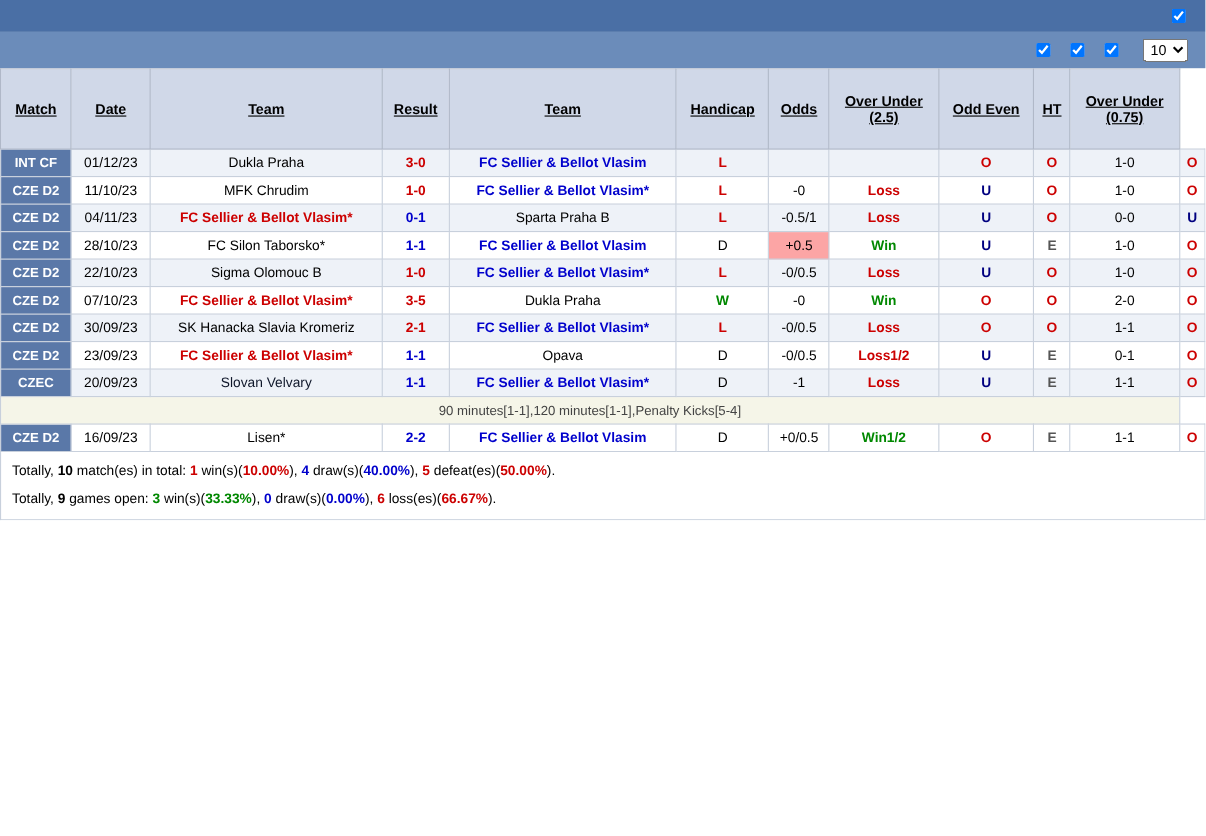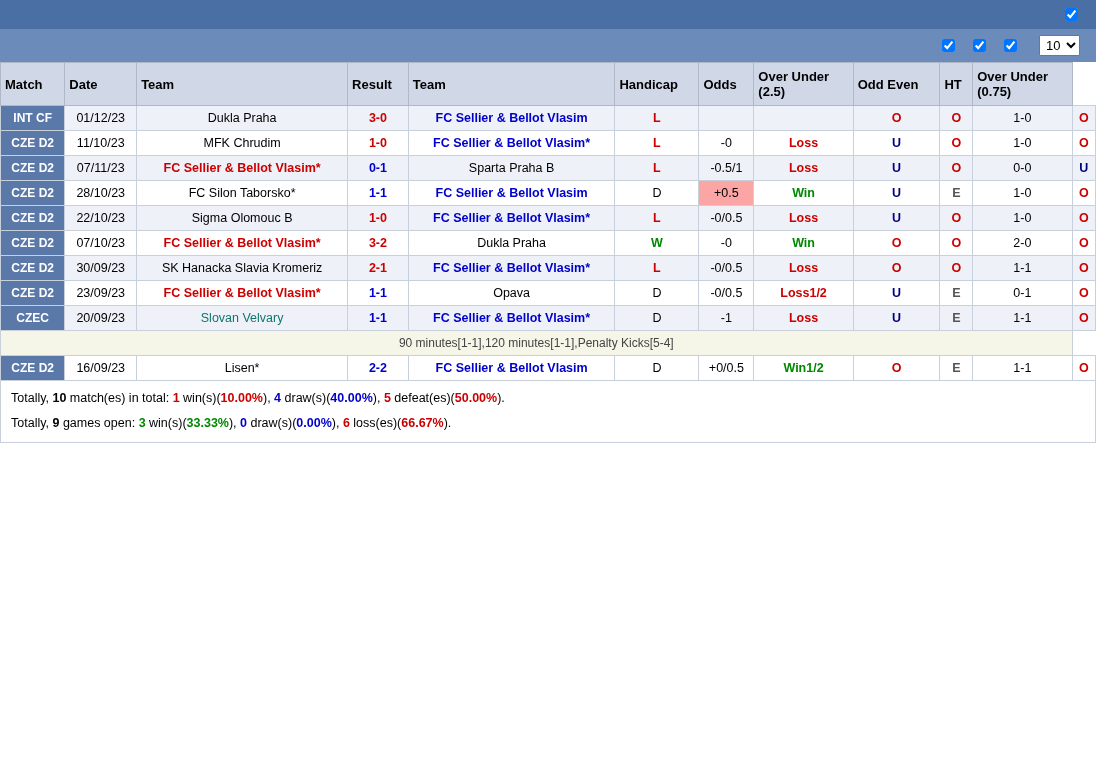--- a/index.html
+++ b/index.html
@@ -34,25 +34,26 @@
     .filter-bar label { display: flex; align-items: center; gap: 4px; cursor: pointer; }
     .filter-bar .games-select { display: flex; align-items: center; gap: 4px; }
     .filter-bar select { font-size: 13px; padding: 1px 2px; }
     
     .table-wrap { width: 100%; overflow-x: auto; }
     table { width: 100%; border-collapse: collapse; }
     
     thead tr th {
       background: #d0d8e8;
       border: 1px solid #b0b8c8;
-      padding: 6px 4px;
-      text-align: left;
+      padding: 21px 4px;
+      text-align: center;
       font-weight: bold;
       font-size: 13px;
       vertical-align: middle;
+      text-decoration: underline;
     }
     
     tbody tr td {
       border: 1px solid #c8d0dc;
       padding: 5px 4px;
       text-align: center;
       vertical-align: middle;
       font-size: 12.5px;
     }
     
@@ -142,21 +143,21 @@
     <td style="background:#ffffff;color:#cc0000;font-weight:bold;">L</td>
     <td style="background:#ffffff;">-0</td>
     <td style="background:#ffffff;color:#cc0000;font-weight:bold;">Loss</td>
     <td style="background:#ffffff;color:#000080;font-weight:bold;">U</td>
     <td style="background:#ffffff;color:#cc0000;font-weight:bold;">O</td>
     <td style="background:#ffffff;">1-0</td>
     <td style="background:#ffffff;color:#cc0000;font-weight:bold;">O</td>
   </tr>
         <tr>
     <td style="background:#5a78a8;color:#fff;font-weight:bold;font-size:12px;white-space:nowrap;">CZE D2</td>
-    <td style="background:#eef2f8;white-space:nowrap;">07/11/23</td>
+    <td style="background:#eef2f8;white-space:nowrap;">04/11/23</td>
     <td style="background:#eef2f8;color:#cc0000;font-weight:bold;">FC Sellier &amp; Bellot Vlasim*</td>
     <td style="background:#eef2f8;color:#0000cc;font-weight:bold;">0-1</td>
     <td style="background:#eef2f8;color:#000;">Sparta Praha B</td>
     <td style="background:#eef2f8;color:#cc0000;font-weight:bold;">L</td>
     <td style="background:#eef2f8;">-0.5/1</td>
     <td style="background:#eef2f8;color:#cc0000;font-weight:bold;">Loss</td>
     <td style="background:#eef2f8;color:#000080;font-weight:bold;">U</td>
     <td style="background:#eef2f8;color:#cc0000;font-weight:bold;">O</td>
     <td style="background:#eef2f8;">0-0</td>
     <td style="background:#eef2f8;color:#000080;font-weight:bold;">U</td>
@@ -186,21 +187,21 @@
     <td style="background:#eef2f8;color:#cc0000;font-weight:bold;">Loss</td>
     <td style="background:#eef2f8;color:#000080;font-weight:bold;">U</td>
     <td style="background:#eef2f8;color:#cc0000;font-weight:bold;">O</td>
     <td style="background:#eef2f8;">1-0</td>
     <td style="background:#eef2f8;color:#cc0000;font-weight:bold;">O</td>
   </tr>
         <tr>
     <td style="background:#5a78a8;color:#fff;font-weight:bold;font-size:12px;white-space:nowrap;">CZE D2</td>
     <td style="background:#ffffff;white-space:nowrap;">07/10/23</td>
     <td style="background:#ffffff;color:#cc0000;font-weight:bold;">FC Sellier &amp; Bellot Vlasim*</td>
-    <td style="background:#ffffff;color:#cc0000;font-weight:bold;">3-2</td>
+    <td style="background:#ffffff;color:#cc0000;font-weight:bold;">3-5</td>
     <td style="background:#ffffff;color:#000;">Dukla Praha</td>
     <td style="background:#ffffff;color:#008800;font-weight:bold;">W</td>
     <td style="background:#ffffff;">-0</td>
     <td style="background:#ffffff;color:#008800;font-weight:bold;">Win</td>
     <td style="background:#ffffff;color:#cc0000;font-weight:bold;">O</td>
     <td style="background:#ffffff;color:#cc0000;font-weight:bold;">O</td>
     <td style="background:#ffffff;">2-0</td>
     <td style="background:#ffffff;color:#cc0000;font-weight:bold;">O</td>
   </tr>
         <tr>
@@ -227,21 +228,21 @@
     <td style="background:#ffffff;">-0/0.5</td>
     <td style="background:#ffffff;color:#cc0000;font-weight:bold;">Loss1/2</td>
     <td style="background:#ffffff;color:#000080;font-weight:bold;">U</td>
     <td style="background:#ffffff;color:#555;font-weight:bold;">E</td>
     <td style="background:#ffffff;">0-1</td>
     <td style="background:#ffffff;color:#cc0000;font-weight:bold;">O</td>
   </tr>
         <tr>
     <td style="background:#5a78a8;color:#fff;font-weight:bold;font-size:12px;white-space:nowrap;">CZEC</td>
     <td style="background:#eef2f8;white-space:nowrap;">20/09/23</td>
-    <td style="background:#eef2f8;color:#0f766e;">Slovan Velvary</td>
+    <td style="background:#eef2f8;color:#0f172a;">Slovan Velvary</td>
     <td style="background:#eef2f8;color:#0000cc;font-weight:bold;">1-1</td>
     <td style="background:#eef2f8;color:#0000cc;font-weight:bold;">FC Sellier &amp; Bellot Vlasim*</td>
     <td style="background:#eef2f8;color:#000;">D</td>
     <td style="background:#eef2f8;">-1</td>
     <td style="background:#eef2f8;color:#cc0000;font-weight:bold;">Loss</td>
     <td style="background:#eef2f8;color:#000080;font-weight:bold;">U</td>
     <td style="background:#eef2f8;color:#555;font-weight:bold;">E</td>
     <td style="background:#eef2f8;">1-1</td>
     <td style="background:#eef2f8;color:#cc0000;font-weight:bold;">O</td>
   </tr>

